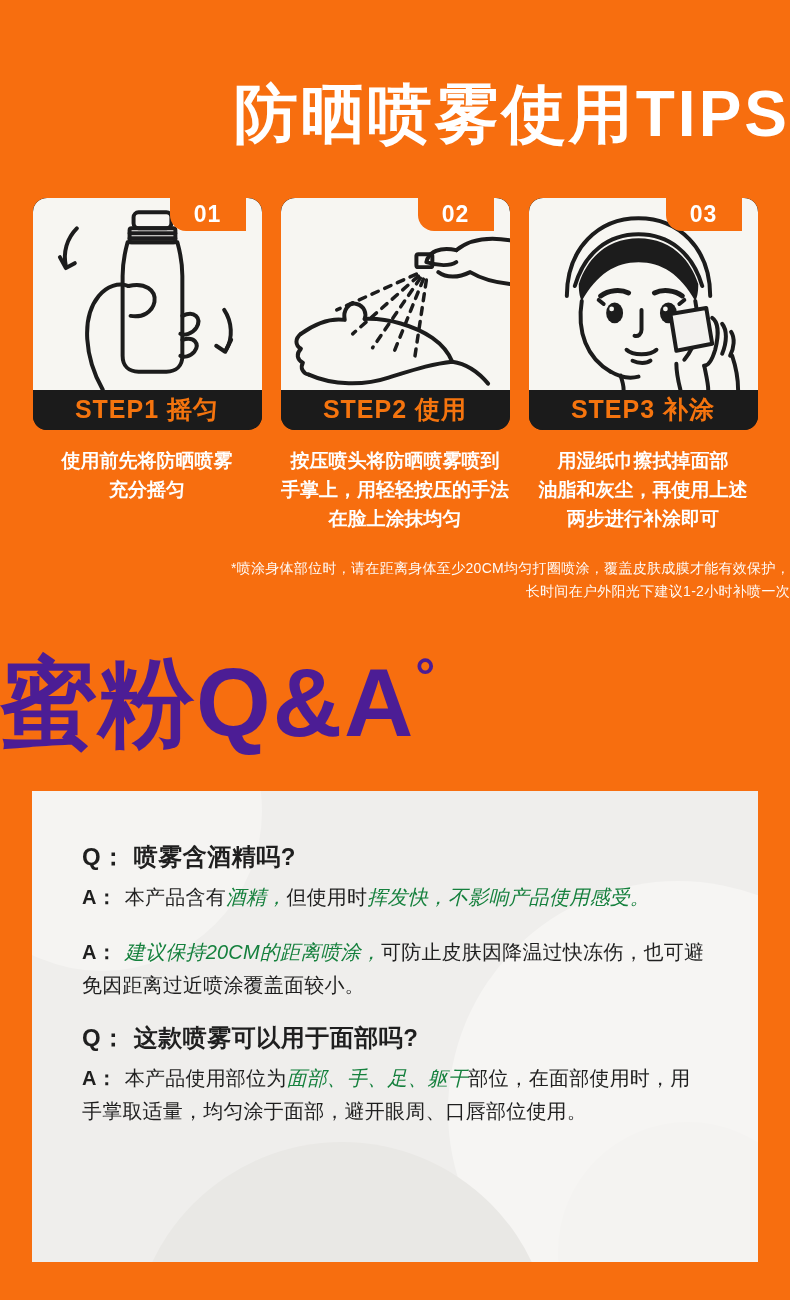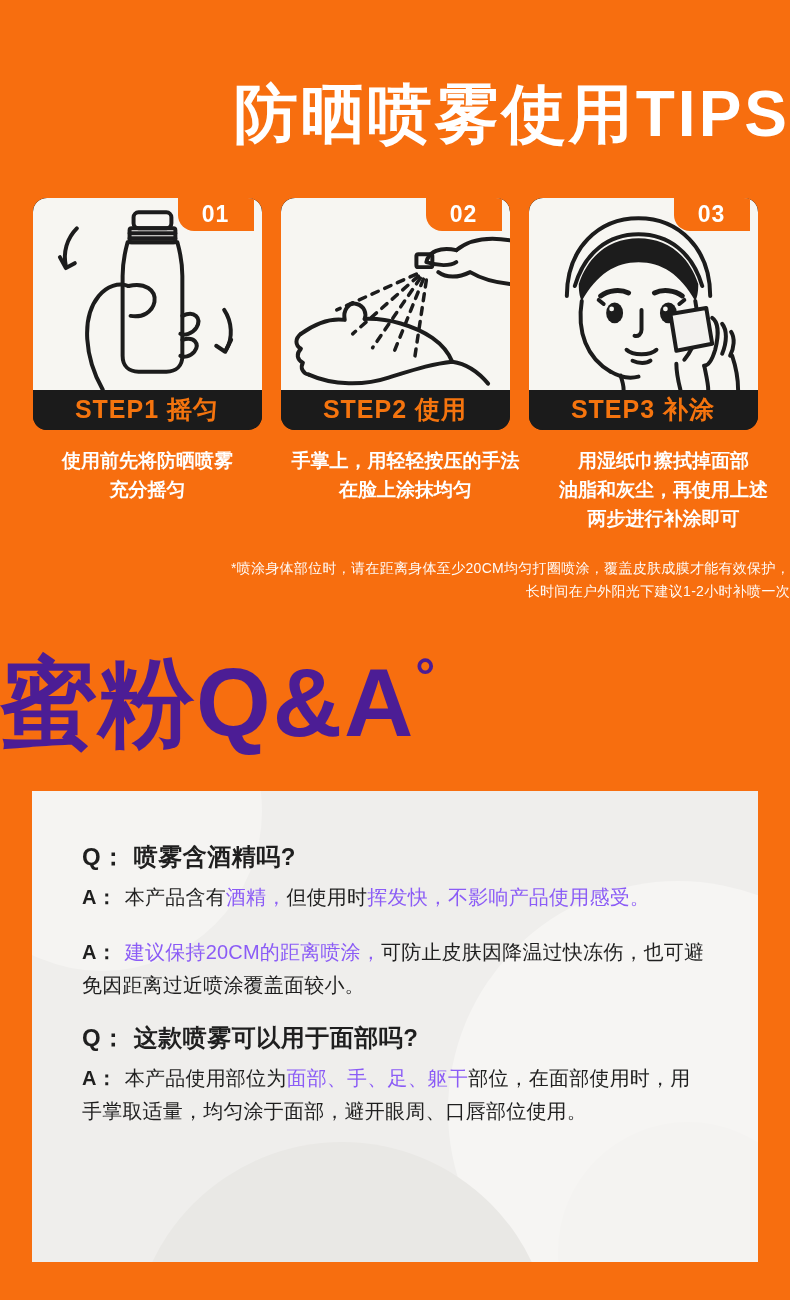--- a/index.html
+++ b/index.html
@@ -18,30 +18,30 @@
   .card{
     position:relative;width:229px;height:232px;border-radius:14px;overflow:hidden;
     background:#1B1B1B;flex:0 0 auto;
   }
   .card-illu{
     height:192px;background:#F7F6F2;border-radius:14px 14px 0 0;
     display:flex;align-items:center;justify-content:center;
   }
   .card-illu svg{display:block;width:229px;height:192px;}
   .step-badge{
-    position:absolute;top:0;right:8px;width:76px;height:33px;background:#F76E0F;
+    position:absolute;top:0;right:16px;width:76px;height:33px;background:#F76E0F;
     border-bottom-left-radius:16px;display:flex;align-items:center;justify-content:center;
     color:#fff;font-size:23px;font-weight:800;letter-spacing:1px;
   }
   .card-bar{
     height:40px;background:#1B1B1B;display:flex;align-items:center;justify-content:center;
     color:#F5740E;font-weight:900;font-size:25px;letter-spacing:1px;
   }
   
-  .descs{display:flex;justify-content:space-between;gap:29px;margin-top:16px;padding:0 33px;}
+  .descs{display:flex;justify-content:center;gap:19px;margin-top:16px;padding:0 33px;}
   .desc{width:229px;text-align:center;color:#fff;font-weight:700;font-size:19px;line-height:29px;flex:0 0 auto;}
   
   .footnote{margin-top:24px;text-align:right;color:rgba(255,255,255,.97);font-size:14px;line-height:23px;font-weight:500;letter-spacing:.3px;}
   
   .qa-title{margin-top:50px;text-align:left;color:#4c1d95;font-size:96px;font-weight:900;letter-spacing:2px;line-height:1.05;}
   .qa-title .deg{font-size:50px;vertical-align:top;line-height:1;display:inline-block;margin-top:-2px;font-weight:900;}
   
   .panel{
     width:726px;height:471px;margin:38px auto 0;background:#EFEEEC;
     position:relative;overflow:hidden;box-sizing:border-box;padding:52px 50px 0 50px;
@@ -50,21 +50,21 @@
   .deco.c1{width:320px;height:320px;background:#F5F4F2;left:-90px;top:-140px;}
   .deco.c2{width:460px;height:460px;background:#F6F5F3;right:-150px;top:90px;}
   .deco.c3{width:420px;height:420px;background:#E9E8E5;left:100px;bottom:-300px;}
   .deco.c4{width:260px;height:260px;background:#F4F3F1;right:-60px;bottom:-120px;}
   .qa-list{position:relative;z-index:2;}
   .qa-item{margin-bottom:22px;color:#1F1F1F;}
   .qa-q{font-weight:800;font-size:24px;line-height:28px;margin-bottom:10px;letter-spacing:.5px;}
   .qa-q .prefix{font-weight:800;margin-right:8px;}
   .qa-a{font-size:20px;line-height:33px;font-weight:500;letter-spacing:.2px;}
   .qa-a .prefix{font-weight:800;margin-right:8px;}
-  .hl{color:#8b5cf6;}
+  .hl{color:#15803d;font-style:italic;}
   
   .line{fill:none;stroke:#1C1C1C;stroke-width:4;stroke-linecap:round;stroke-linejoin:round;}
   .thick{stroke-width:5;}
   .dash{fill:none;stroke:#1C1C1C;stroke-width:3.5;stroke-linecap:round;stroke-dasharray:7 7;}
   .fillb{fill:#1C1C1C;stroke:none;}
 </style>
 </head>
 <body>
 
 <div class="page">
@@ -150,20 +150,21 @@
       <div class="card-bar">STEP3 补涂</div>
     </div>
   </div>
 
   <div class="descs">
     <div class="desc">
       <div>使用前先将防晒喷雾</div>
       <div>充分摇匀</div>
     </div>
     <div class="desc">
+      <div>按压喷头将防晒喷雾喷到</div>
       <div>手掌上，用轻轻按压的手法</div>
       <div>在脸上涂抹均匀</div>
     </div>
     <div class="desc">
       <div>用湿纸巾擦拭掉面部</div>
       <div>油脂和灰尘，再使用上述</div>
       <div>两步进行补涂即可</div>
     </div>
   </div>
 

